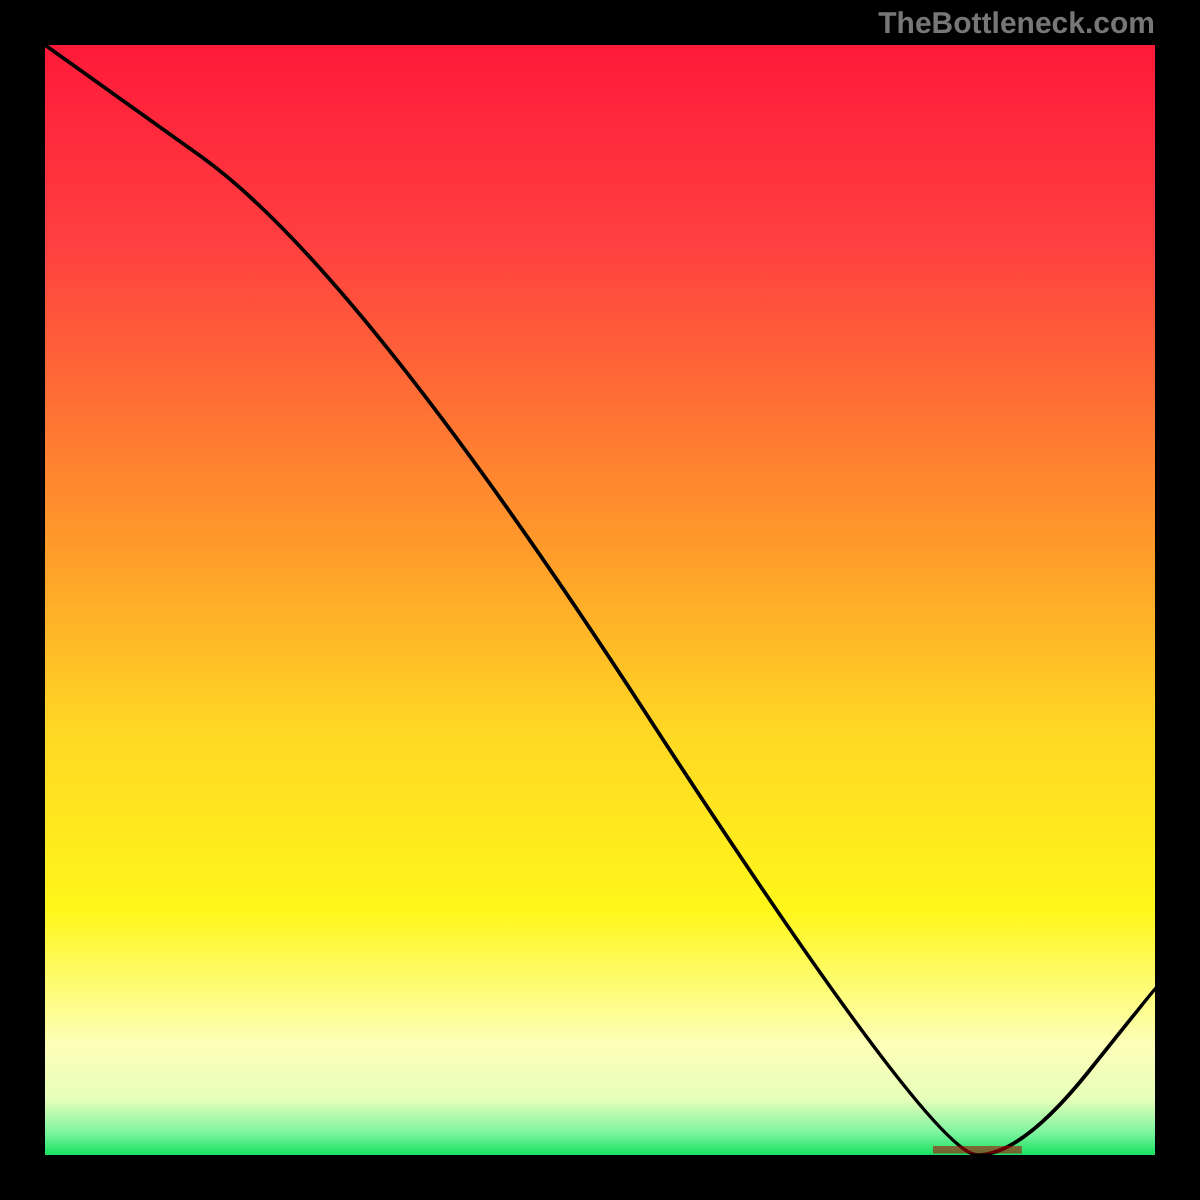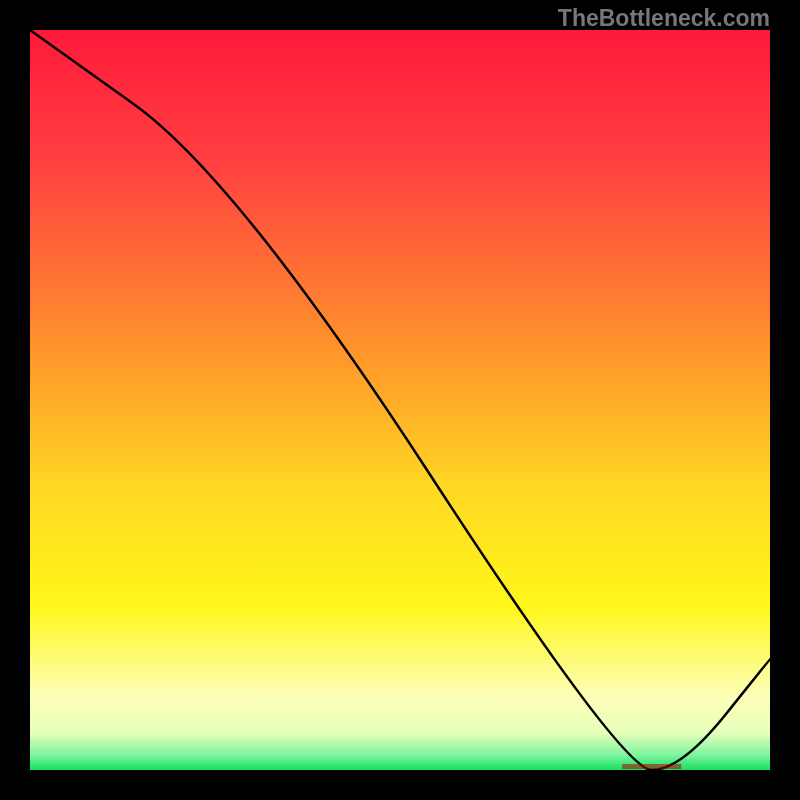--- a/index.html
+++ b/index.html
@@ -38,21 +38,21 @@
     top: 0;
     left: 0;
     width: 100%;
     height: 100%;
   }
   .watermark {
     position: absolute;
     top: 5px;
     right: 30px;
     color: #777;
-    font-size: 23px;
+    font-size: 20px;
     font-weight: bold;
     letter-spacing: 0;
   }
 </style>
 </head>
 <body>
 
 <div class="frame">
 
   <div class="watermark">TheBottleneck.com</div>

